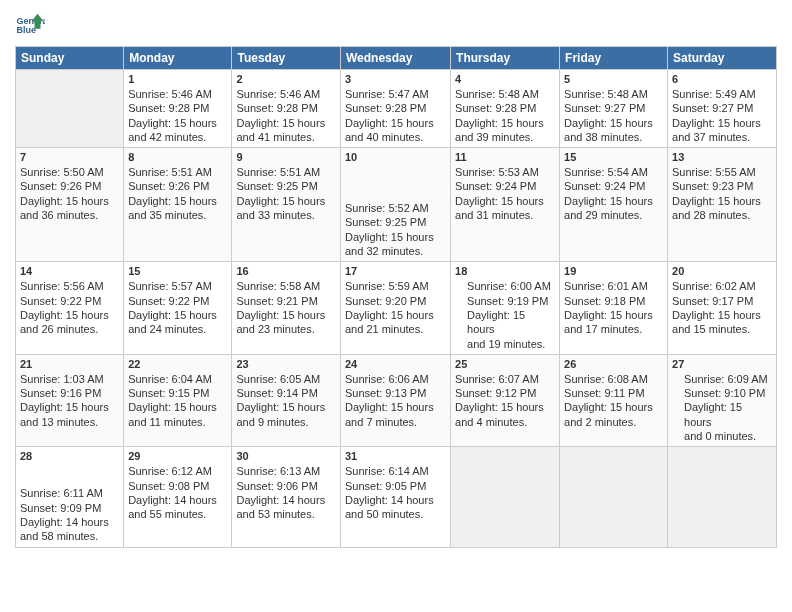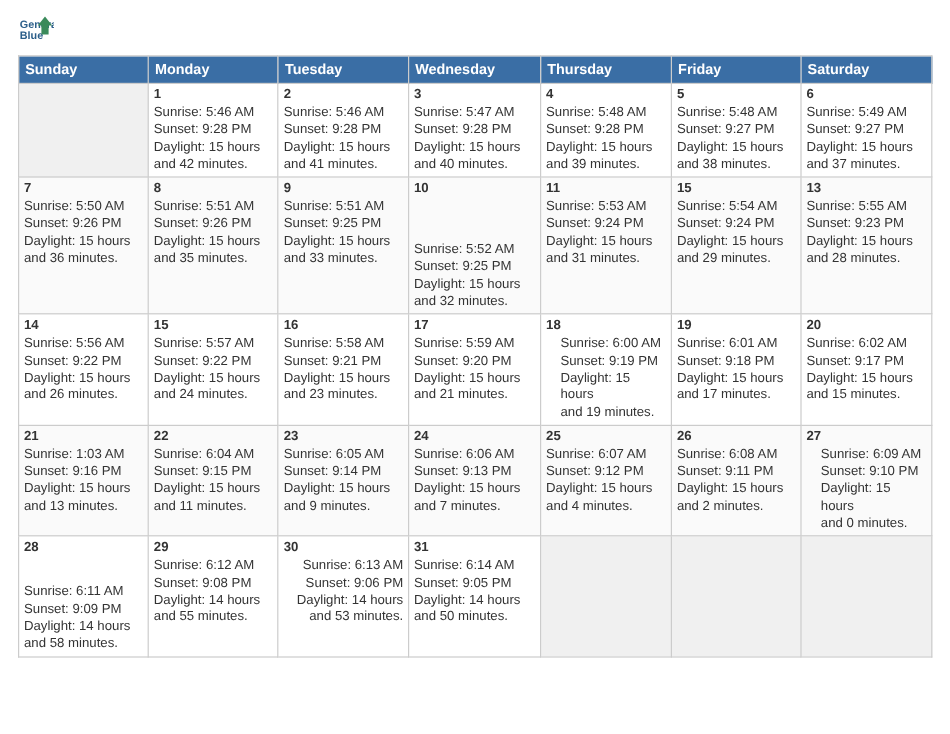--- a/index.html
+++ b/index.html
@@ -327,21 +327,21 @@
           </td>
           <td>
             <span class="day-number">29</span>
             <div class="day-info" style="white-space: pre-line;">Sunrise: 6:12 AM
 Sunset: 9:08 PM
 Daylight: 14 hours
 and 55 minutes.</div>
           </td>
           <td>
             <span class="day-number">30</span>
-            <div class="day-info" style="white-space: pre-line; text-align: right;">Sunrise: 6:13 AM
+            <div class="day-info" style="white-space: pre-line;">Sunrise: 6:13 AM
 Sunset: 9:06 PM
 Daylight: 14 hours
 and 53 minutes.</div>
           </td>
           <td>
             <span class="day-number">31</span>
             <div class="day-info" style="white-space: pre-line;">Sunrise: 6:14 AM
 Sunset: 9:05 PM
 Daylight: 14 hours
 and 50 minutes.</div>

